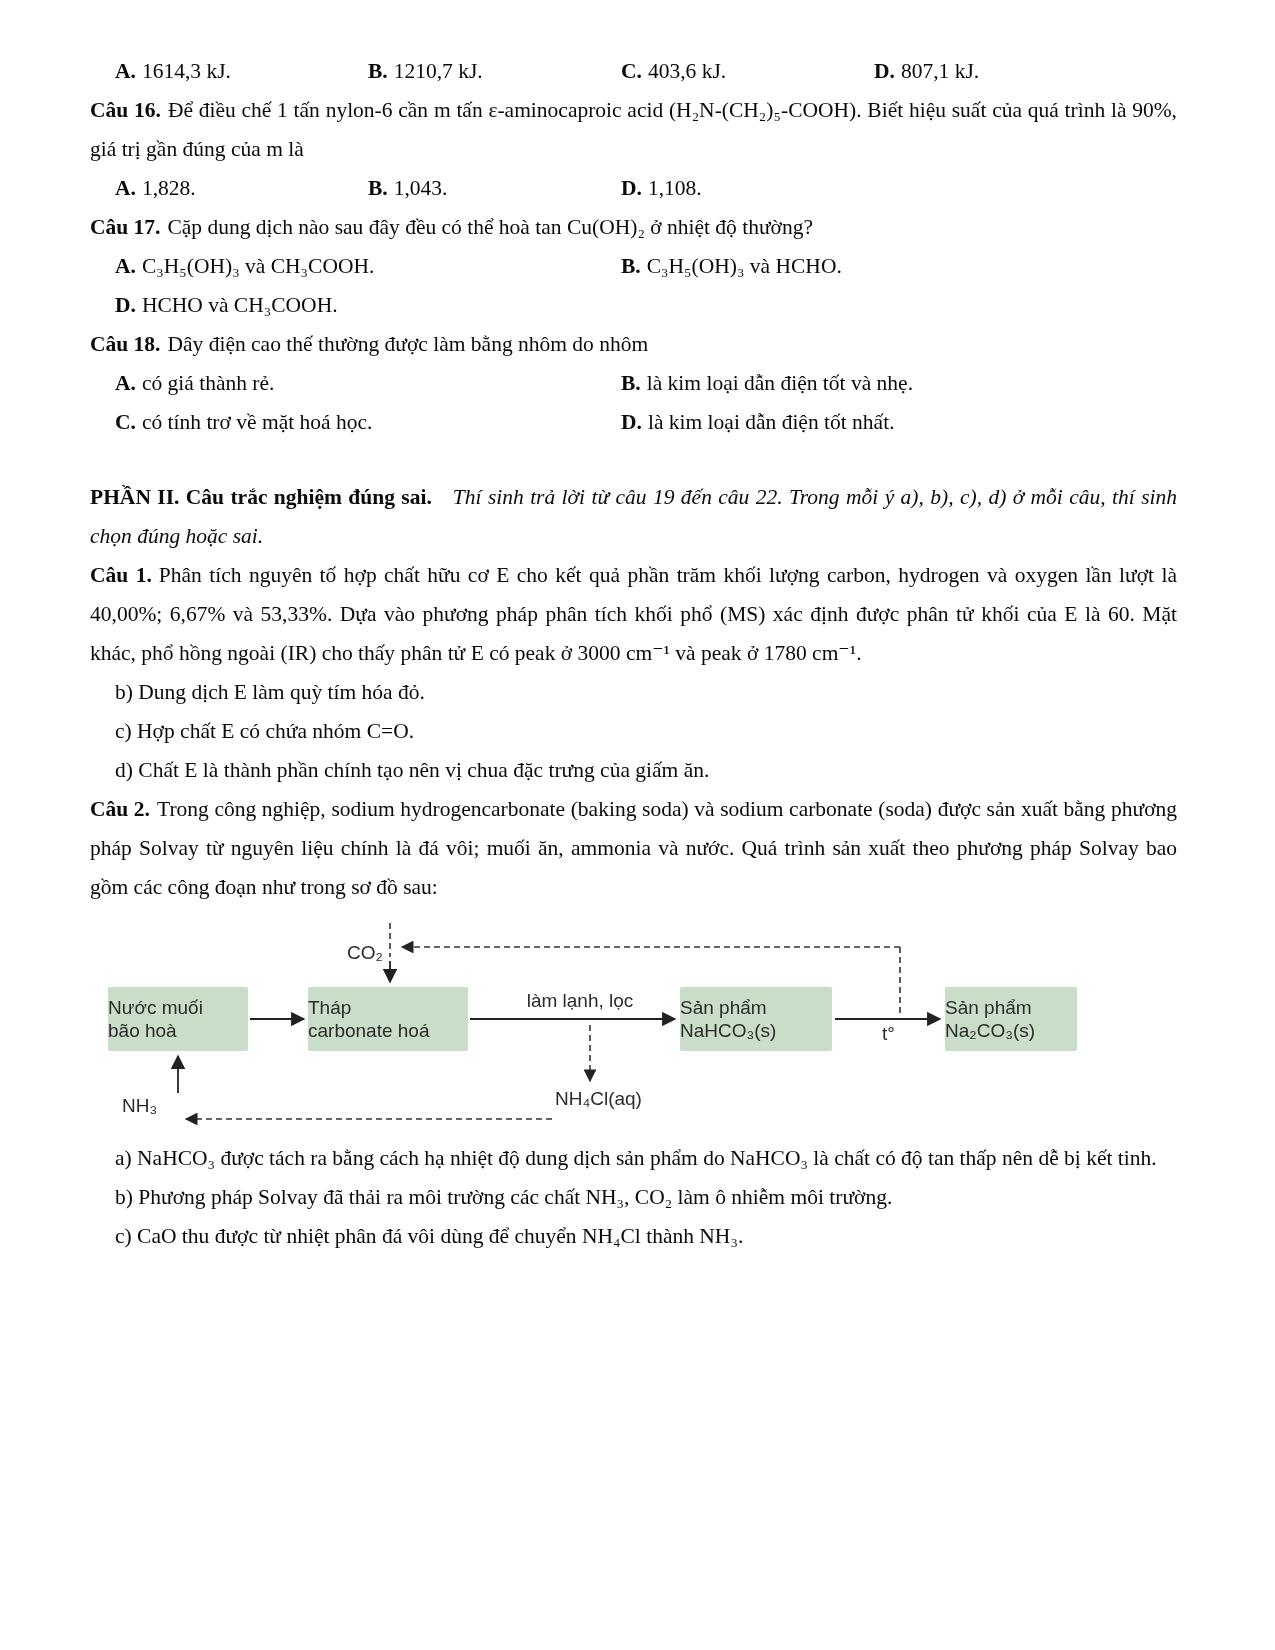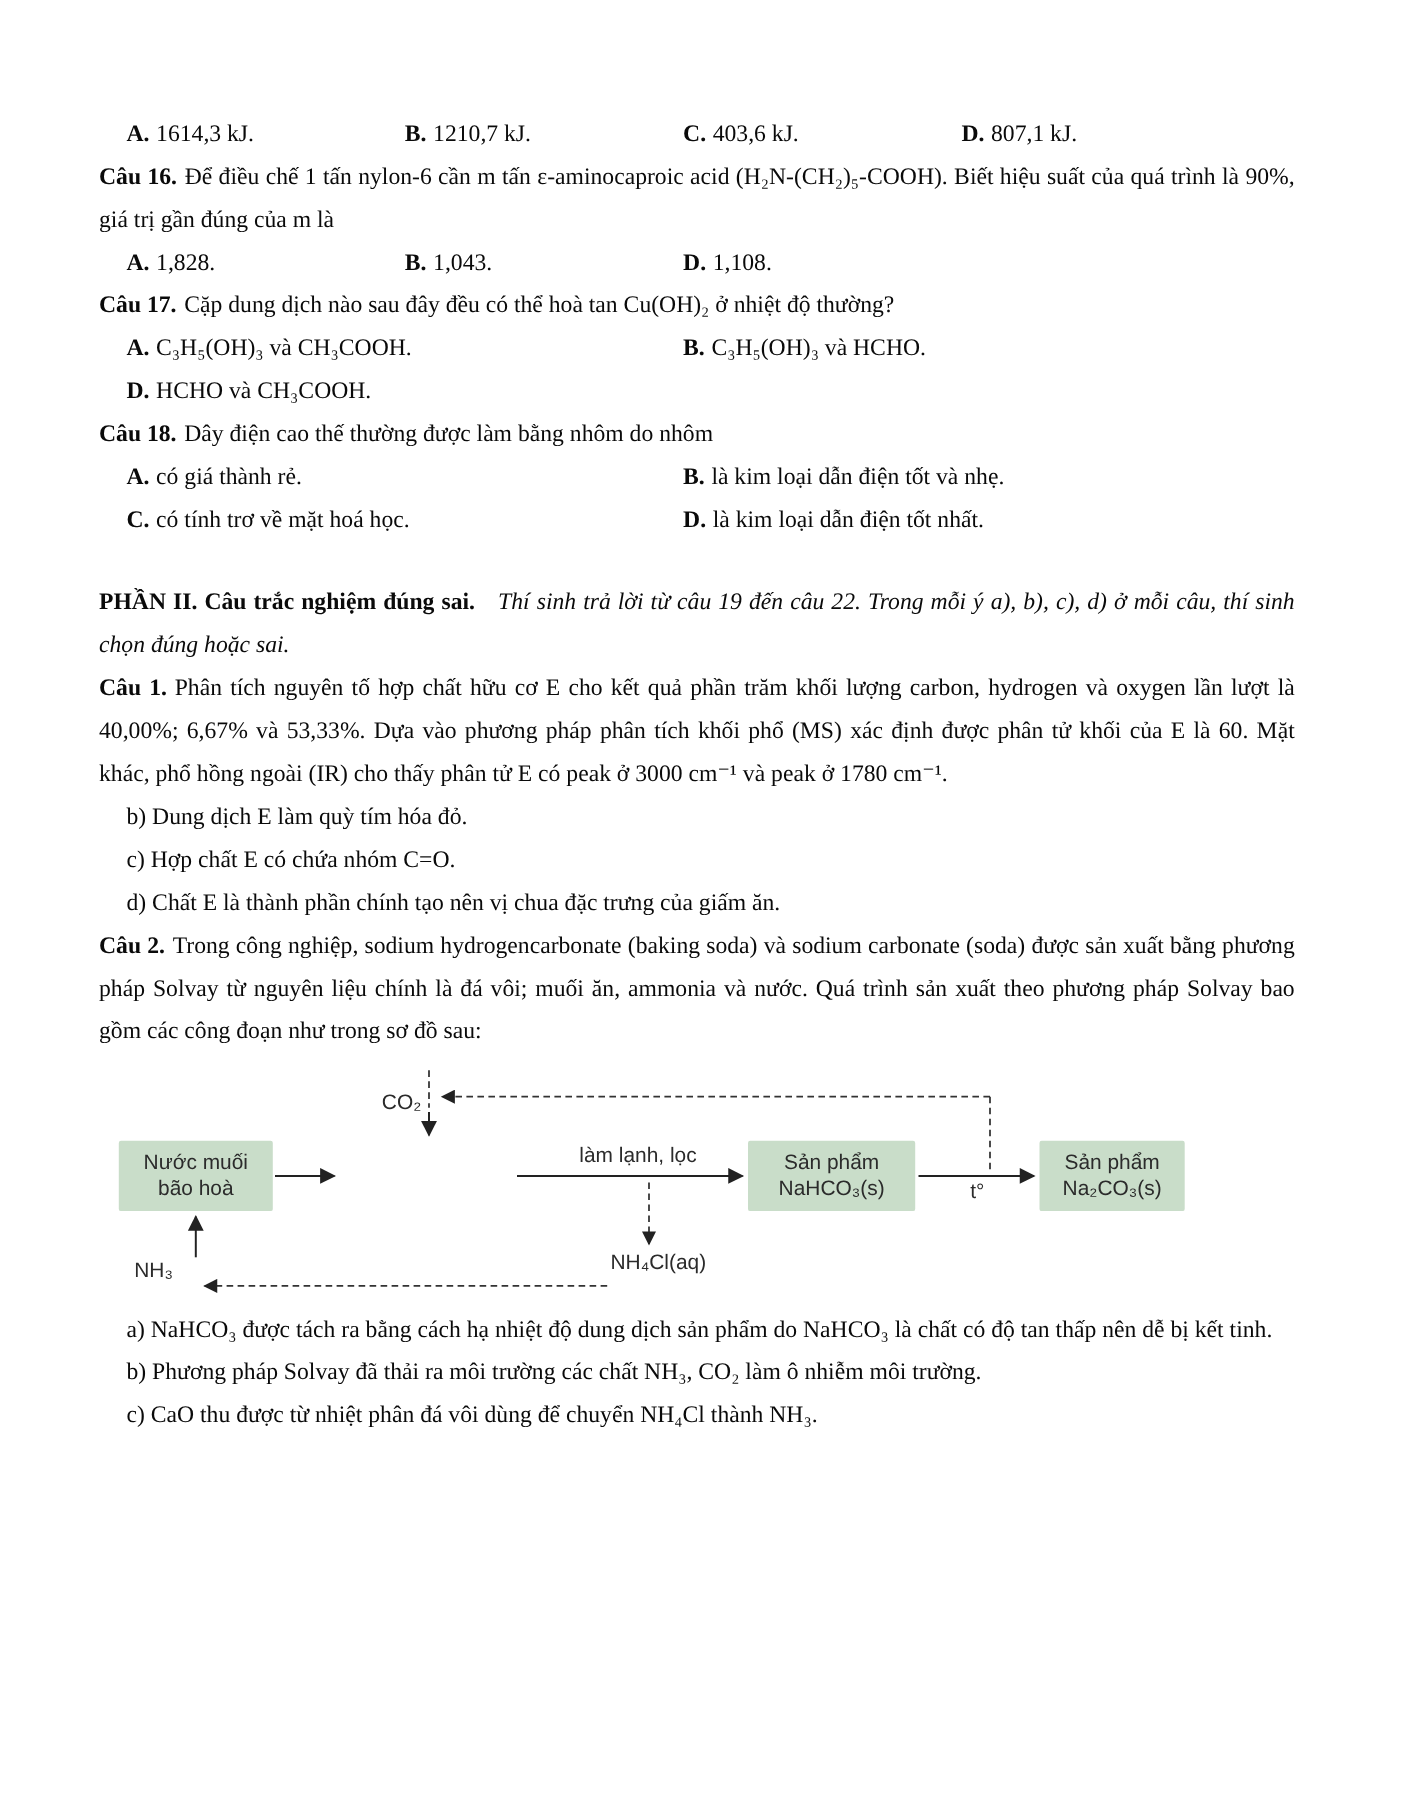--- a/index.html
+++ b/index.html
@@ -2,21 +2,21 @@
 <html><head>
 <meta charset="utf-8">
 <style>
   * { margin:0; padding:0; box-sizing:border-box; }
   html, body { background:#ffffff; }
   body {
     width:1275px; height:1650px; overflow:hidden;
     font-family:"Liberation Serif","DejaVu Serif",serif;
     color:#0a0a0a;
   }
-  .page { padding:102px 98px 0 90px; font-size:21.5px; line-height:39px; }
+  .page { padding:52px 98px 0 90px; font-size:21.5px; line-height:39px; }
   .para { text-align:justify; }
   .lbl { margin-right:7px; }
   .opt-row { display:flex; padding-left:25px; }
   .cols4 .opt { width:253px; }
   .cols4 .opt:last-child { width:auto; }
   .cols2 .opt:first-child { width:506px; }
   .cols2 .opt:last-child { width:auto; }
   .opt .lbl { margin-right:6px; }
   .item { text-indent:25px; text-align:justify; }
   .part-title { margin-top:36px; text-align:justify; }
@@ -26,21 +26,21 @@
   
   .diagram {
     position:relative; width:1000px; height:212px;
     margin:12px 0 8px 10px;
     font-family:"Liberation Sans","DejaVu Sans",sans-serif;
     font-size:19px; line-height:23px; color:#2b2b2b;
   }
   .darrows { position:absolute; left:0; top:0; }
   .dbox {
     position:absolute; height:64px; display:flex; flex-direction:column;
-    align-items:center; justify-content:center; text-align:center;
+    align-items:flex-start; justify-content:center; text-align:center;
     border-radius:2px;
   }
   .dlabel { position:absolute; white-space:nowrap; }
 </style>
 </head>
 <body>
 
 <div class="page">
 
   <div class="opt-row cols4">
@@ -105,20 +105,24 @@
         <path d="M800 28 V 94"></path>
         <path d="M490 106 V 162" marker-end="url(#arw)"></path>
         <path d="M452 200 H 86" marker-end="url(#arw)"></path>
       </g>
     </svg>
 
     <div class="dbox" style="left: 8px; top: 68px; width: 140px; background: rgb(201, 221, 201);">
       <div>Nước muối</div>
       <div>bão hoà</div>
     </div>
+    <div class="dbox" style="left: 208px; top: 68px; width: 160px; background: rgb(201, 221, 201);">
+      <div>Tháp</div>
+      <div>carbonate hoá</div>
+    </div>
     <div class="dbox" style="left: 580px; top: 68px; width: 152px; background: rgb(201, 221, 201);">
       <div>Sản phẩm</div>
       <div>NaHCO₃(s)</div>
     </div>
     <div class="dbox" style="left: 845px; top: 68px; width: 132px; background: rgb(201, 221, 201);">
       <div>Sản phẩm</div>
       <div>Na₂CO₃(s)</div>
     </div>
 
     <div class="dlabel" style="left:237px; top:22px; width:46px; text-align:right;">CO₂</div>

